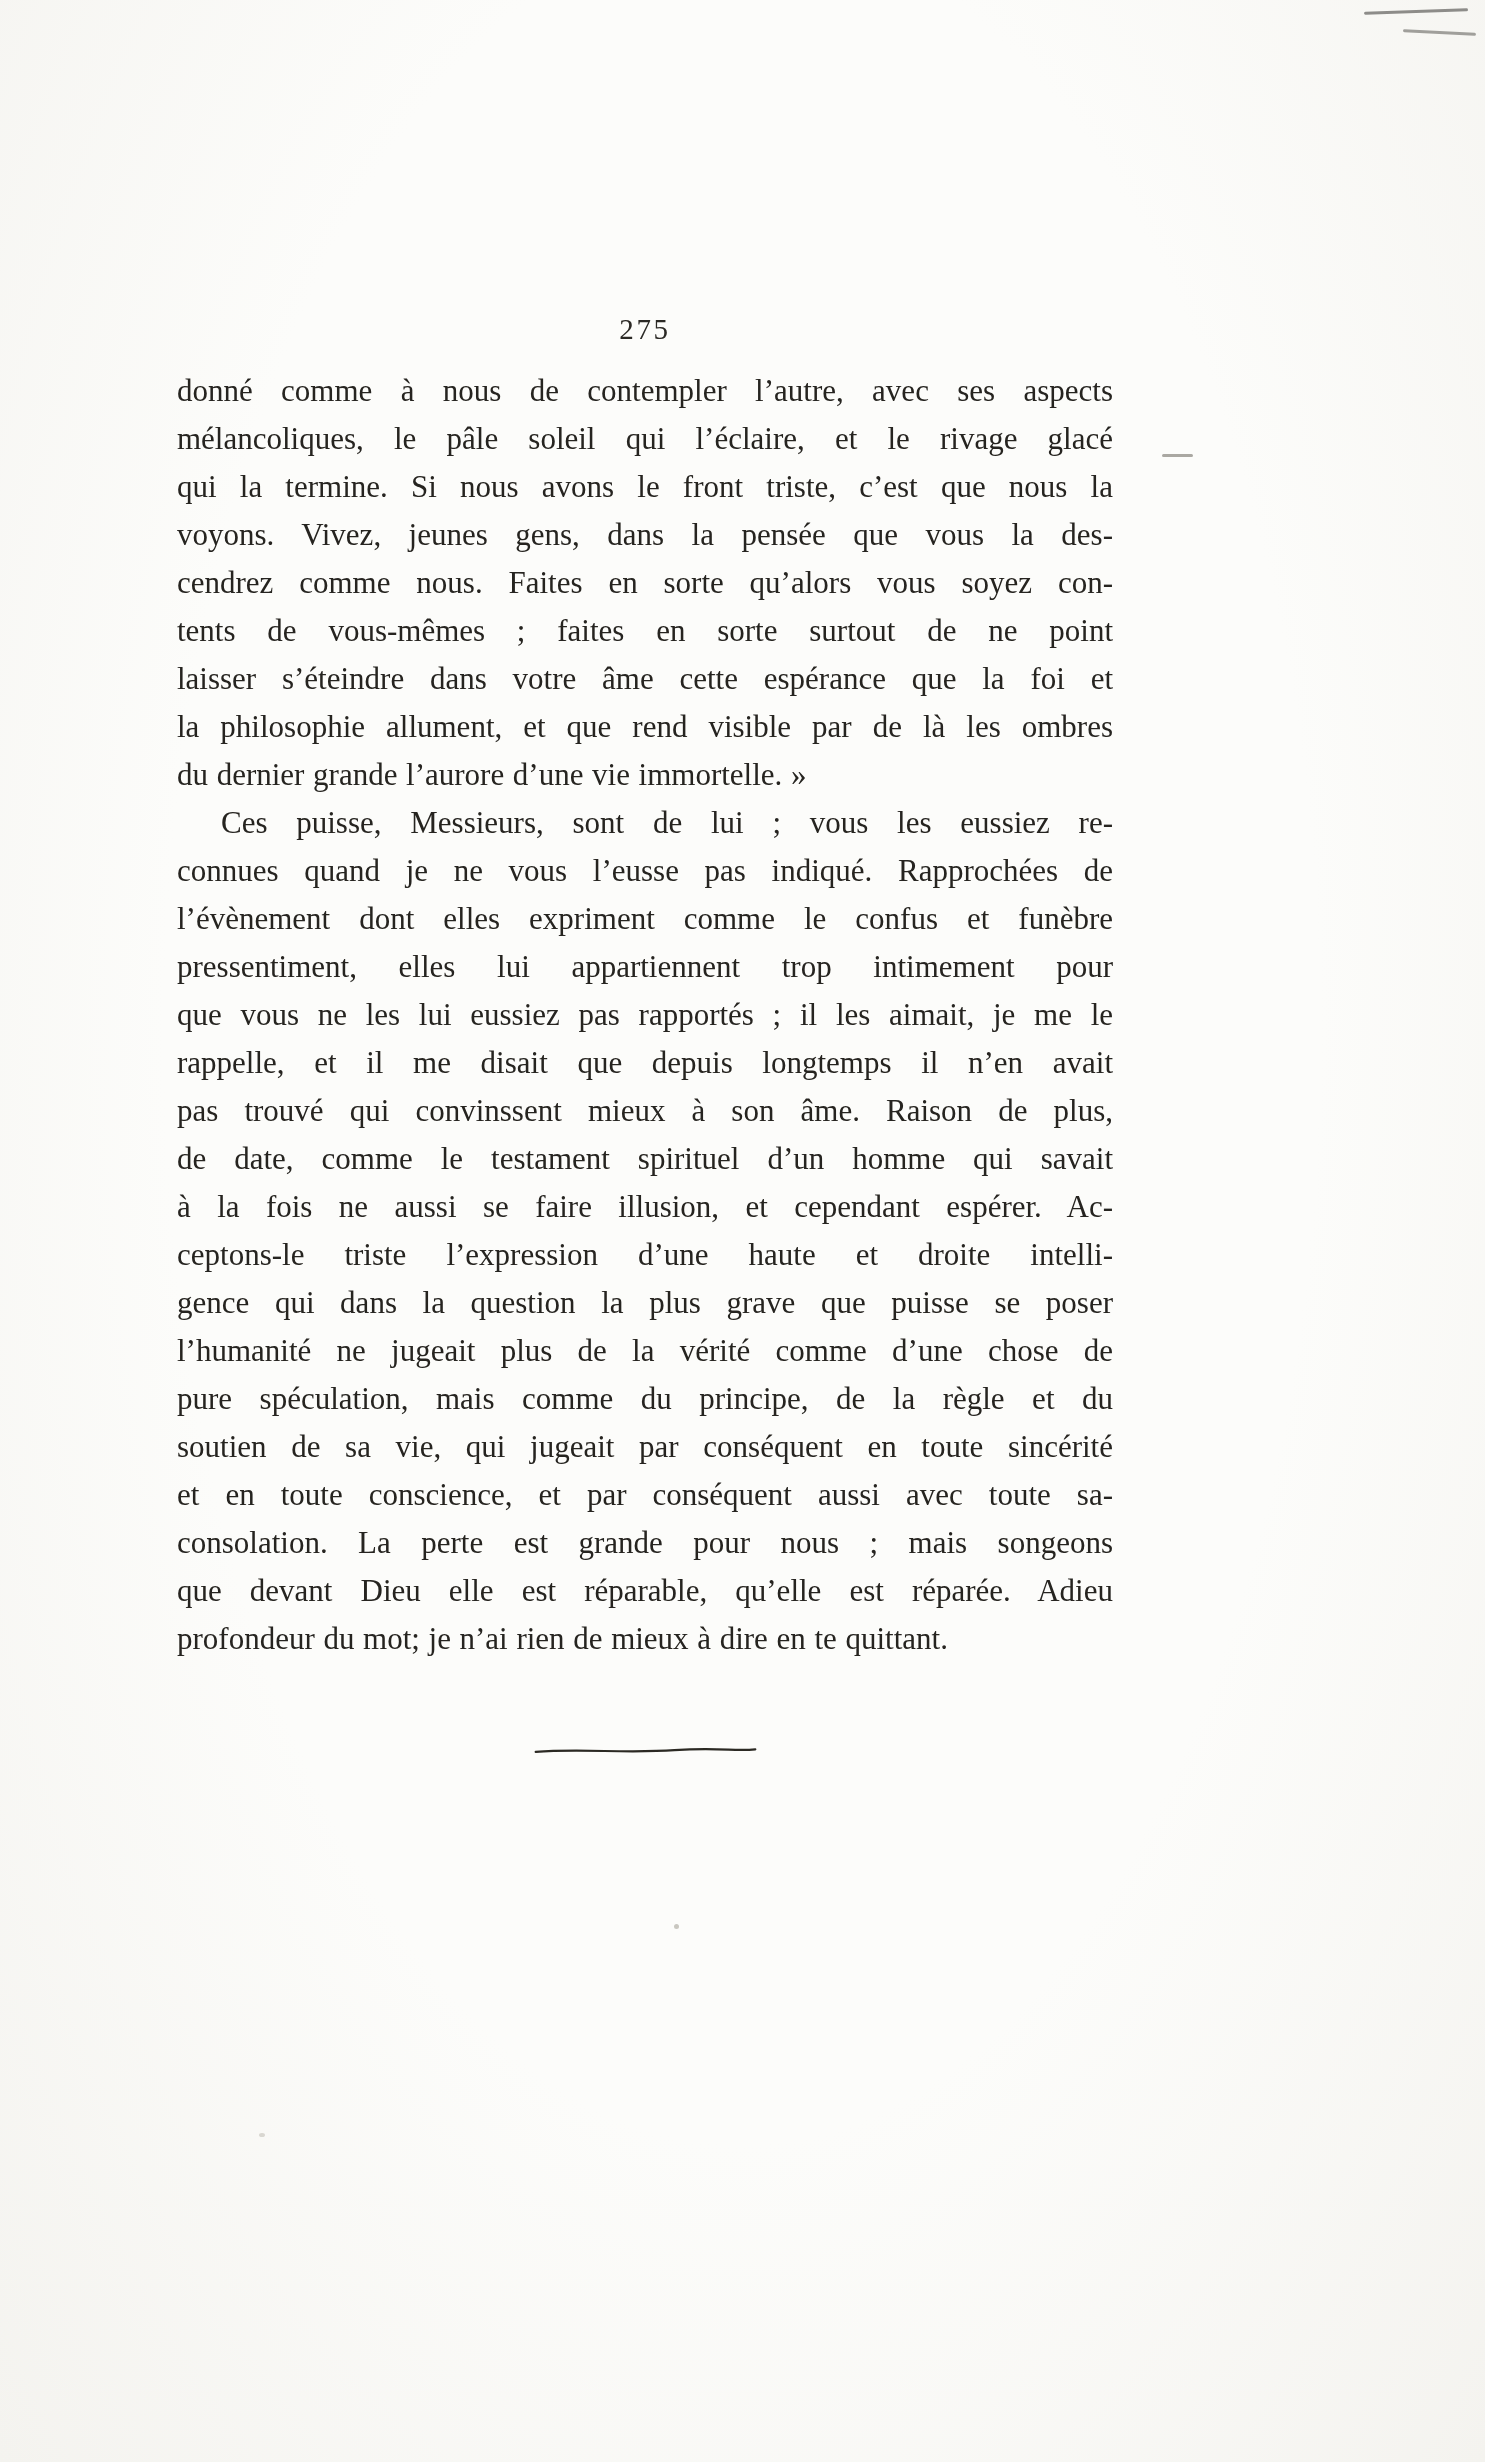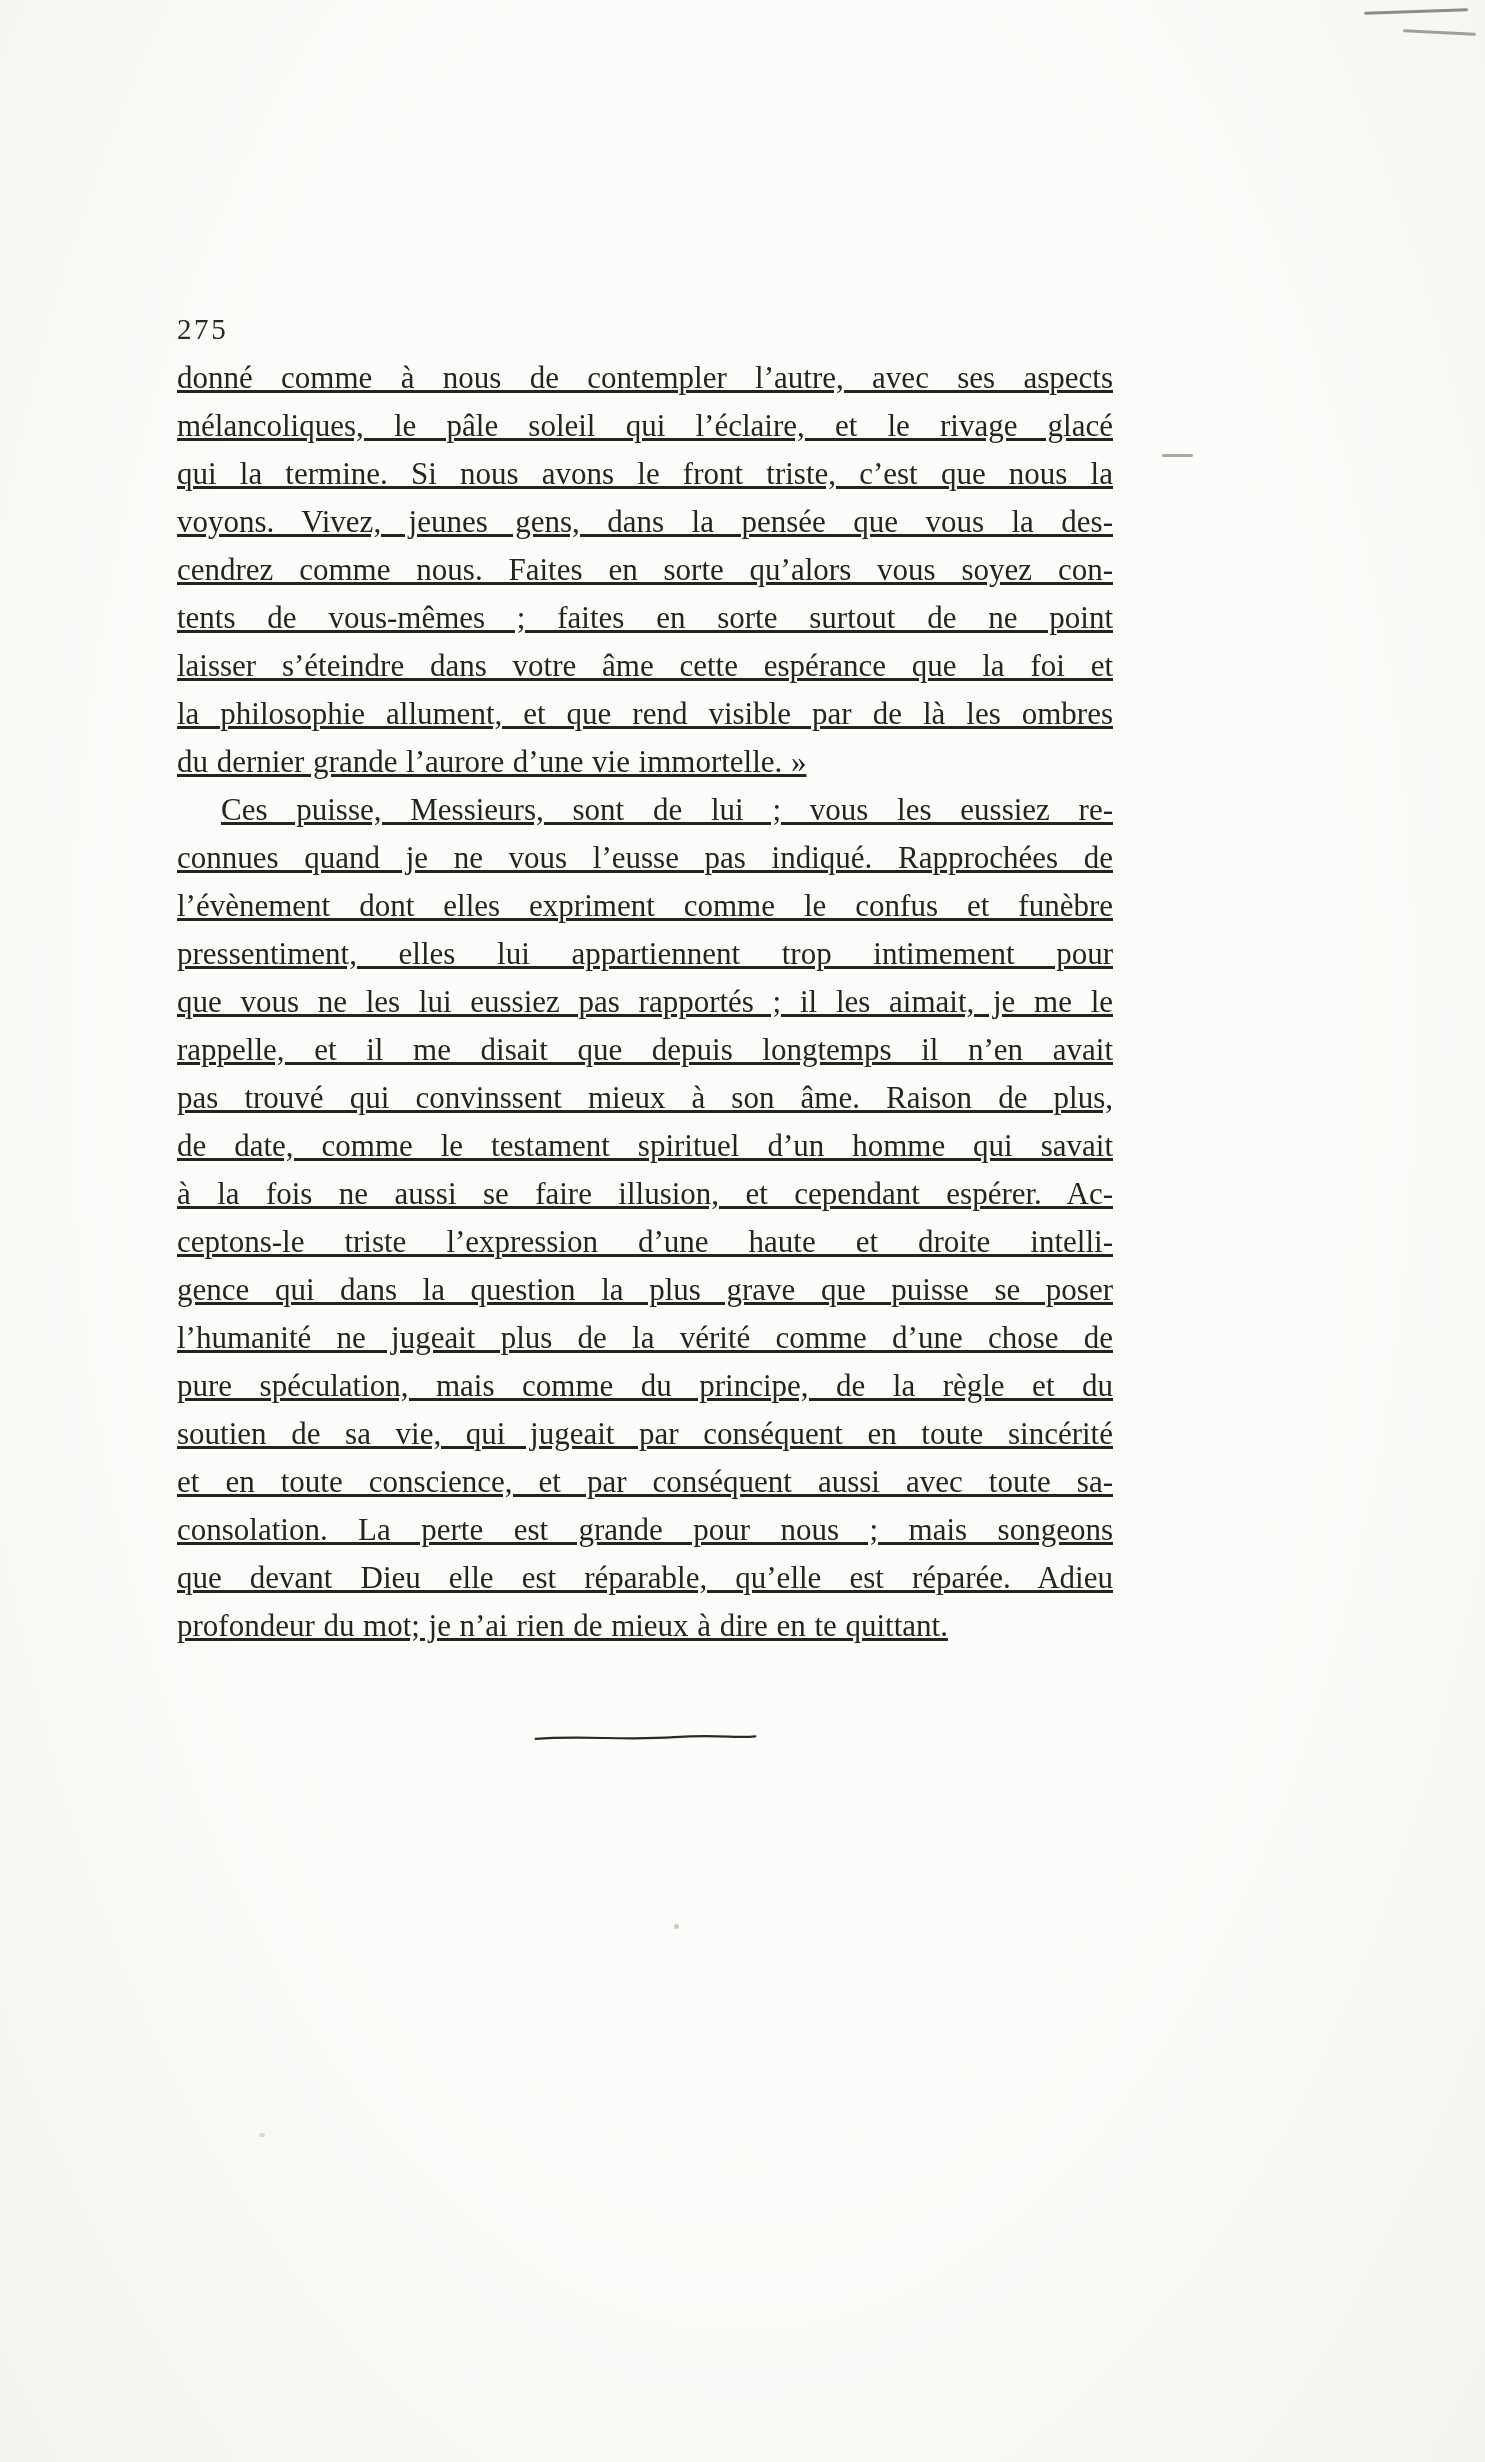--- a/index.html
+++ b/index.html
@@ -17,37 +17,37 @@
     font-family: "Liberation Serif", "DejaVu Serif", serif;
     color: #262420;
   }
   .text-block {
     position: absolute;
     left: 177px;
     top: 313px;
     width: 936px;
   }
   .page-number {
+    text-align: center;
     font-size: 29px;
     letter-spacing: 2.6px;
-    margin-bottom: 8px;
+    margin-bottom: 21px;
     color: #2b2925;
   }
   .para {
     margin: 0;
     font-size: 31px;
     line-height: 48px;
   }
   .line {
     display: block;
     text-align: justify;
     text-align-last: justify;
     white-space: normal;
     word-spacing: 0.9px;
-    text-decoration: underline;
   }
   .line.last {
     text-align-last: left;
   }
   .line.first-indent {
     text-indent: 44px;
   }
   .divider {
     margin: 82px auto 0 auto;
     width: 223px;

